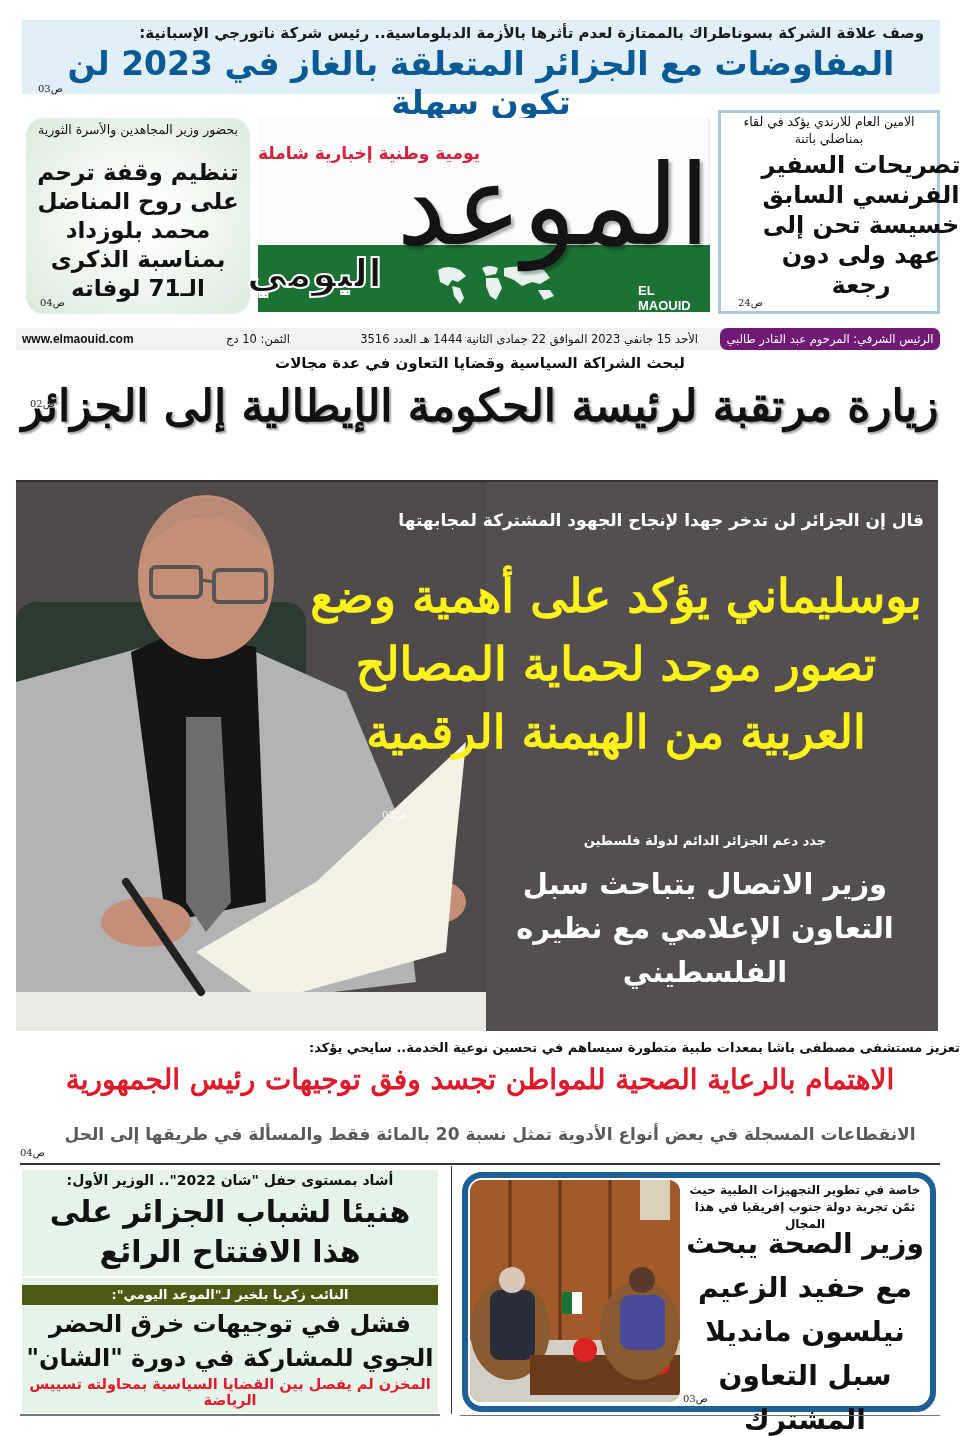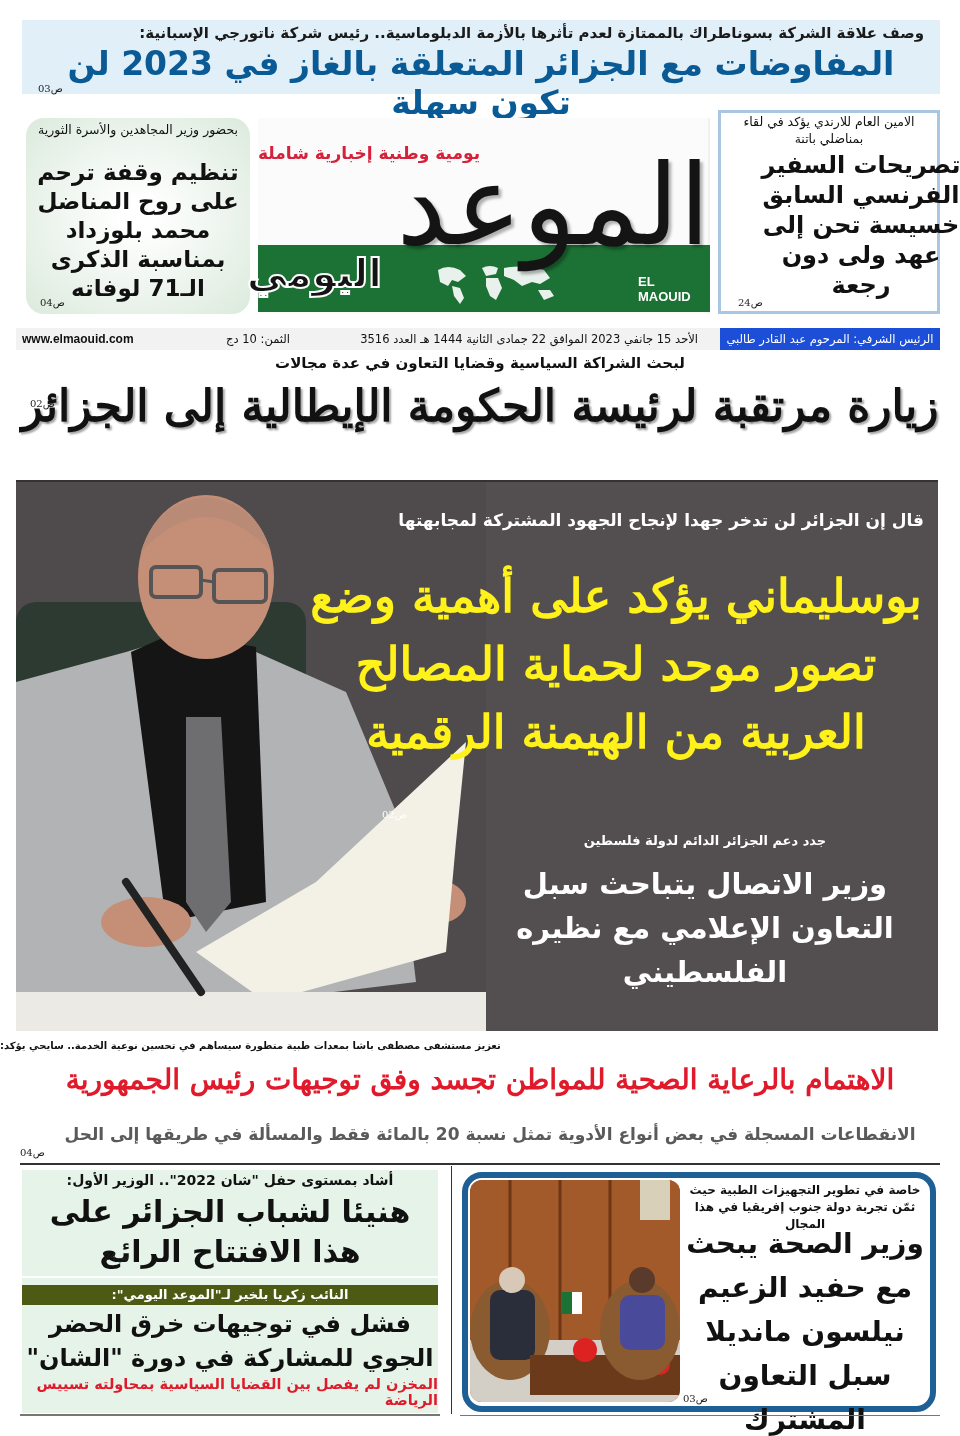--- a/index.html
+++ b/index.html
@@ -20,66 +20,66 @@
   #left-kicker { left: 26px; top: 122px; width: 224px; font-size: 12.5px; line-height: 16px; }
   #left-head { left: 26px; top: 158px; width: 224px; font-size: 23px; line-height: 29px; font-weight: bold; }
   #left-pg { left: 40px; top: 297px; }
 
   
   #mast { left: 258px; top: 118px; width: 452px; height: 196px; background: #fbfbfb; border-right: 2px solid #f0f0f0; overflow: hidden; }
   #mast-green { left: 258px; top: 245px; width: 452px; height: 67px; background: #1c7135; }
   #mast-tag { left: 258px; top: 143px; width: 412px; text-align: left; padding-right: 10px; font-size: 17px; font-weight: bold; color: #d6213a; }
   #mast-logo { left: 320px; top: 140px; width: 390px; font-size: 112px; font-weight: normal; color: #141414; font-family: "DejaVu Serif", serif; text-shadow: 3px 3px 3px rgba(0,0,0,0.3); text-align: right; line-height: 130px; }
   #mast-sub { left: 262px; top: 250px; width: 120px; font-size: 40px; font-weight: bold; color: #141414; text-align: center; -webkit-text-stroke: 2px #fff; }
-  #mast-en { left: 600px; top: 274px; width: 100px; font-size: 13px; font-weight: bold; color: #fff; direction: ltr; text-align: left; font-family: "Liberation Sans", sans-serif; padding-left: 38px; }
+  #mast-en { left: 600px; top: 283px; width: 100px; font-size: 13px; font-weight: bold; color: #fff; direction: ltr; text-align: left; font-family: "Liberation Sans", sans-serif; padding-left: 38px; }
   #mast-map { left: 430px; top: 262px; width: 140px; height: 44px; }
 
   
   #right-box { left: 718px; top: 110px; width: 222px; height: 204px; border: 3px solid #a9c7e0; background: #fff; }
   #right-kicker { left: 722px; top: 113px; width: 214px; font-size: 12.5px; line-height: 17px; }
   #right-head { left: 754px; top: 150px; width: 214px; font-size: 24px; line-height: 30px; font-weight: bold; }
   #right-pg { left: 738px; top: 297px; }
 
   
   #info-bar { left: 16px; top: 328px; width: 924px; height: 22px; background: #f2f2f2; }
-  #info-honor { left: 720px; top: 328px; width: 220px; height: 22px; background: #1d4ed8; color: #fff; font-size: 11.5px; line-height: 22px; text-align: center; }
+  #info-honor { left: 720px; top: 328px; width: 220px; height: 22px; background: #701a75; color: #fff; font-size: 11.5px; line-height: 22px; text-align: center; border-radius: 7px; }
   #info-date { left: 318px; top: 328px; width: 380px; font-size: 11.5px; line-height: 22px; text-align: right; }
   #info-price { left: 190px; top: 328px; width: 100px; font-size: 11.5px; line-height: 22px; text-align: right; }
   #info-site { left: 22px; top: 328px; width: 160px; font-size: 12px; line-height: 22px; font-weight: bold; direction: ltr; text-align: left; font-family: "Liberation Sans", sans-serif; }
 
   
   #main-kicker { left: 0; top: 354px; width: 960px; font-size: 15px; font-weight: bold; text-align: center; }
   #main-head { left: 20px; top: 380px; width: 920px; font-size: 44px; font-weight: bold; text-align: center; letter-spacing: -1px; text-shadow: 2px 2px 2px rgba(0,0,0,0.35); font-family: "DejaVu Serif", serif; }
   #main-pg { left: 30px; top: 398px; }
 
   
   #feature { left: 16px; top: 480px; width: 922px; height: 551px; background: #534f50; overflow: hidden; border-top: 2px solid #333; }
   #photo { left: 16px; top: 482px; width: 470px; height: 549px; }
   #feat-kicker { left: 340px; top: 510px; width: 592px; font-size: 17px; font-weight: bold; color: #fff; text-align: right; padding-right: 8px; }
   #feat-head { left: 300px; top: 562px; width: 632px; font-size: 46px; line-height: 68px; font-weight: bold; color: #fff21a; text-align: center; font-family: "DejaVu Serif", serif; }
   #feat-pg { left: 382px; top: 809px; color: #fff; }
   #feat2-kicker { left: 480px; top: 833px; width: 450px; font-size: 13px; font-weight: bold; color: #fff; text-align: center; }
   #feat2-head { left: 480px; top: 862px; width: 450px; font-size: 29px; line-height: 44px; font-weight: bold; color: #fff; text-align: center; }
 
   
-  #health-kicker { left: 0; top: 1040px; width: 960px; font-size: 10px; font-weight: bold; text-align: left; }
+  #health-kicker { left: 0; top: 1040px; width: 960px; font-size: 13px; font-weight: bold; text-align: right; }
   #health-head { left: 10px; top: 1063px; width: 940px; font-size: 28px; font-weight: bold; color: #e01a2b; text-align: center; letter-spacing: -0.5px; font-family: "DejaVu Serif", serif; }
   #health-sub { left: 40px; top: 1124px; width: 900px; font-size: 17px; font-weight: bold; color: #5a5a5a; text-align: center; }
   #health-pg { left: 20px; top: 1147px; }
   #rule1 { left: 20px; top: 1163px; width: 920px; height: 2px; background: #333; }
 
   
   #bl-box1 { left: 22px; top: 1170px; width: 416px; height: 106px; background: #e6f3e8; }
   #bl-kicker { left: 22px; top: 1172px; width: 416px; font-size: 14px; font-weight: bold; text-align: center; }
   #bl-head { left: 22px; top: 1192px; width: 416px; font-size: 30px; line-height: 40px; font-weight: bold; text-align: center; }
   #bl-pg { left: 104px; top: 1251px; }
   #bl-box2 { left: 22px; top: 1278px; width: 416px; height: 135px; background: #e6f3e8; }
   #bl-bar { left: 22px; top: 1285px; width: 416px; height: 20px; background: #4d5a14; color: #fff; font-size: 13px; font-weight: bold; text-align: center; line-height: 20px; }
   #bl2-head { left: 22px; top: 1307px; width: 416px; font-size: 24px; line-height: 34px; font-weight: bold; text-align: center; }
-  #bl2-sub { left: 22px; top: 1376px; width: 416px; font-size: 14.5px; font-weight: bold; color: #e01a2b; text-align: right; }
+  #bl2-sub { left: 22px; top: 1376px; width: 416px; font-size: 14.5px; font-weight: bold; color: #e01a2b; text-align: center; }
   #rule2 { left: 20px; top: 1414px; width: 420px; height: 2px; background: #777; }
   #vrule { left: 451px; top: 1166px; width: 1px; height: 248px; background: #333; }
 
   
   #br-box { left: 462px; top: 1172px; width: 474px; height: 240px; border: 6px solid #1e5f95; border-radius: 20px; background: #fff; }
   #br-photo { left: 470px; top: 1180px; width: 210px; height: 222px; border-radius: 12px; overflow: hidden; }
   #br-kicker { left: 680px; top: 1182px; width: 250px; font-size: 12px; line-height: 17px; font-weight: bold; text-align: center; }
   #br-head { left: 680px; top: 1222px; width: 250px; font-size: 28px; line-height: 44px; font-weight: bold; text-align: center; }
   #br-pg { left: 683px; top: 1393px; }
   #rule3 { left: 460px; top: 1415px; width: 480px; height: 1px; background: #777; }

